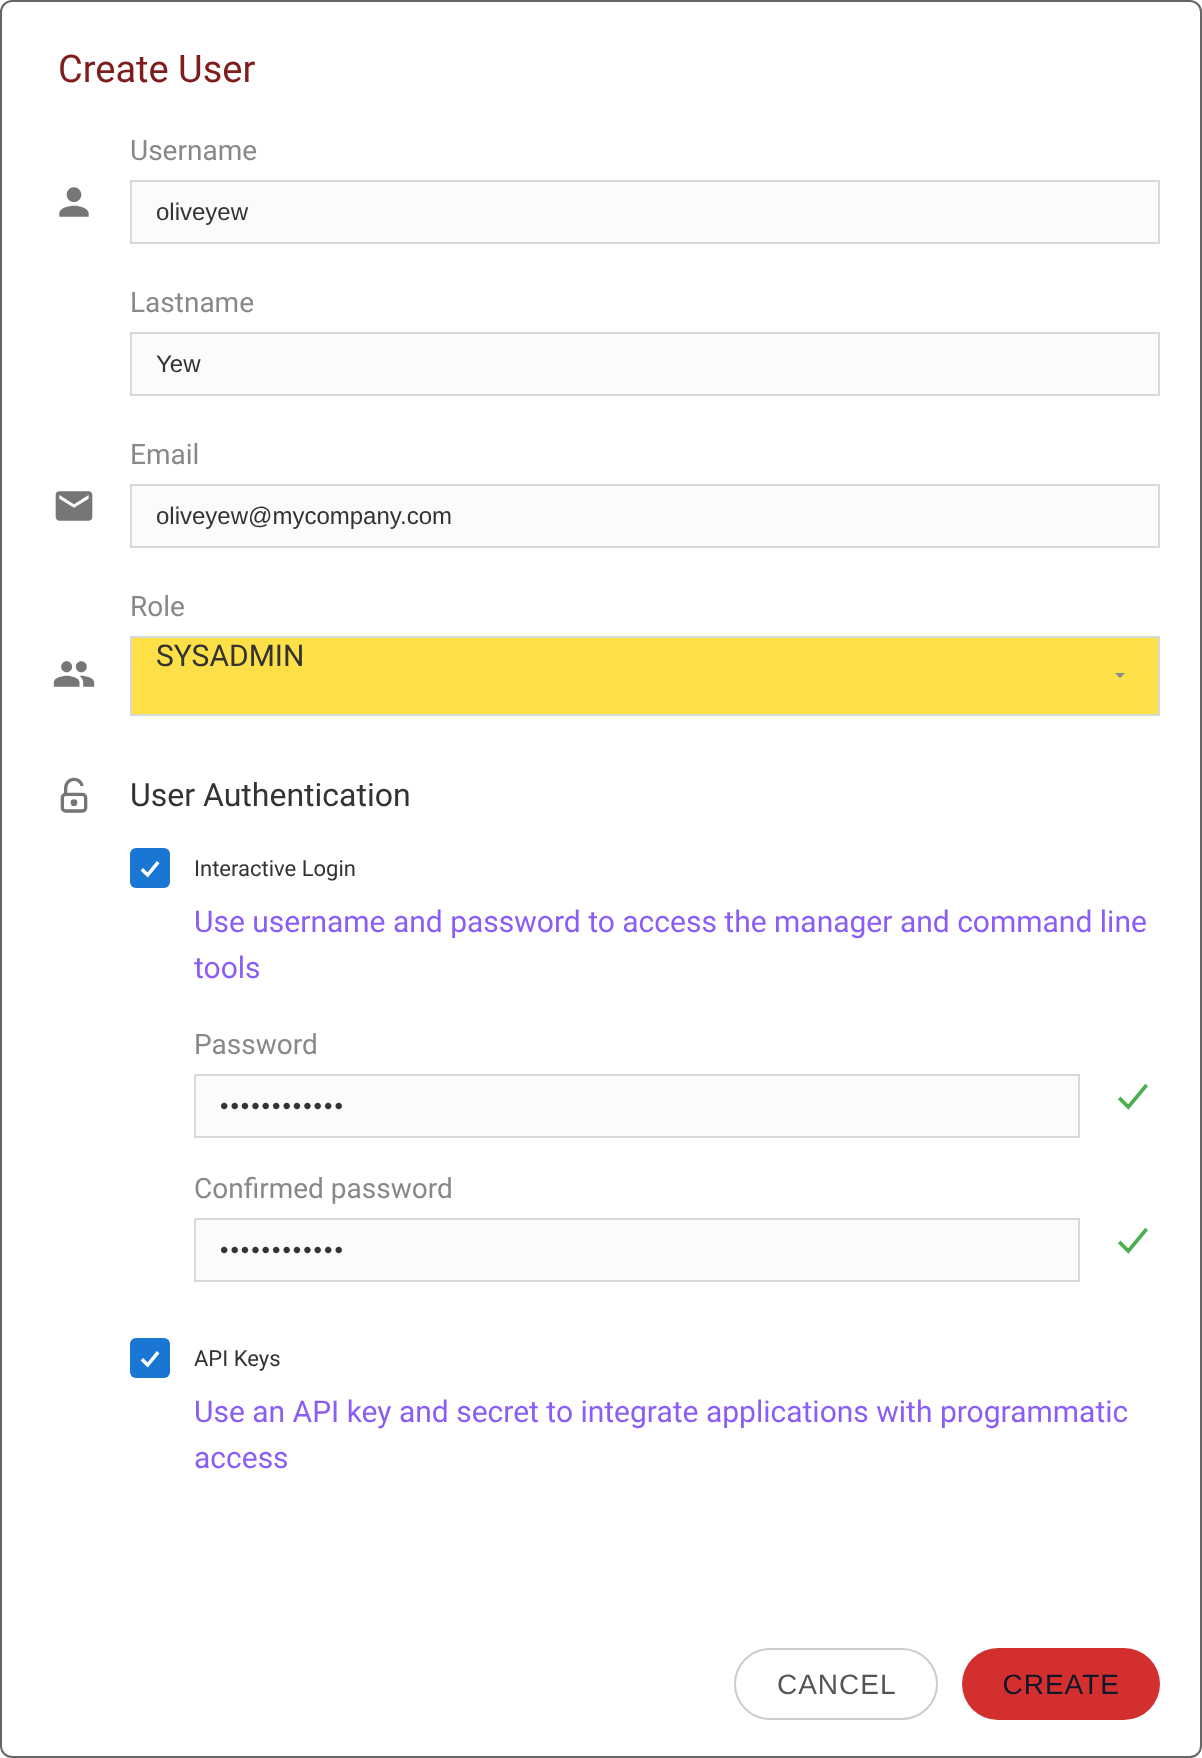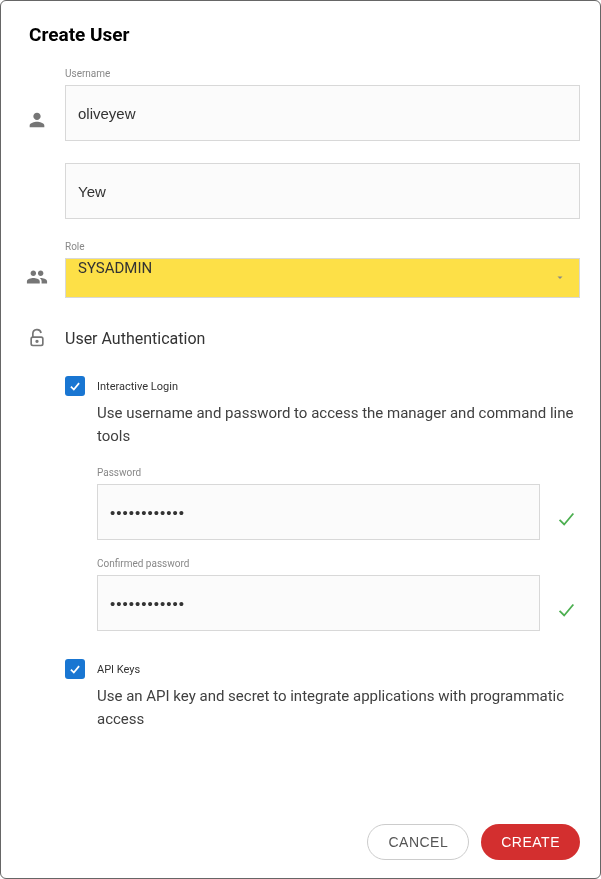--- a/index.html
+++ b/index.html
@@ -17,22 +17,22 @@
       width: 601px;
       height: 879px;
       border: 1px solid #666;
       border-radius: 6px;
       padding: 22px 20px 18px 20px;
       position: relative;
       background: #fff;
     }
     .dialog-title {
       font-size: 19px;
-      font-weight: 700;
-      color: #000000;
+      font-weight: 400;
+      color: #7f1d1d;
       margin-bottom: 22px;
       margin-left: 8px;
     }
     .field-row {
       display: flex;
       align-items: flex-end;
       margin-bottom: 22px;
       gap: 12px;
     }
     .icon-col {
@@ -46,29 +46,29 @@
     }
     .icon-col.empty {
       padding-bottom: 0;
     }
     .field-group {
       flex: 1;
       display: flex;
       flex-direction: column;
     }
     .field-label {
-      font-size: 10px;
+      font-size: 14px;
       color: #888;
       margin-bottom: 6px;
     }
     .text-input {
       width: 100%;
-      height: 56px;
+      height: 32px;
       padding: 0 12px;
-      font-size: 15px;
+      font-size: 12px;
       color: #333;
       border: 1px solid #d8d8d8;
       background: #fbfbfb;
       outline: none;
     }
     .name-row {
       display: flex;
       gap: 60px;
     }
     .name-row .field-group {
@@ -93,24 +93,23 @@
     .select-caret {
       position: absolute;
       right: 14px;
       top: 50%;
       transform: translateY(-50%);
       pointer-events: none;
       color: #888;
     }
     .section-row {
       display: flex;
-      align-items: center;
       gap: 12px;
       margin-top: 30px;
-      margin-bottom: 28px;
+      margin-bottom: 16px;
     }
     .section-title {
       font-size: 16px;
       color: #333;
       font-weight: 400;
     }
     .checkbox-block {
       margin-left: 44px;
       margin-bottom: 20px;
     }
@@ -134,21 +133,21 @@
     .checkbox svg {
       width: 14px;
       height: 14px;
     }
     .checkbox-label {
       font-size: 11px;
       color: #333;
     }
     .checkbox-desc {
       font-size: 15px;
-      color: #404040;
+      color: #8b5cf6;
       margin-left: 32px;
       line-height: 1.5;
       margin-bottom: 16px;
     }
     .password-block {
       margin-left: 76px;
       margin-bottom: 18px;
     }
     .password-row {
       display: flex;
@@ -186,21 +185,21 @@
       border: none;
       outline: none;
     }
     .btn-cancel {
       background: #fff;
       border: 1px solid #ccc;
       color: #555;
     }
     .btn-create {
       background: #d32f2f;
-      color: #ffffff;
+      color: #0f172a;
       margin-top: 24px;
     }
     .pw-dots {
       letter-spacing: 1px;
       font-family: Arial, sans-serif;
     }
   </style>
 </head>
 <body>
 
@@ -216,25 +215,37 @@
     <div class="field-group">
       <label class="field-label">Username</label>
       <input class="text-input" type="text" value="oliveyew" style="">
     </div>
   </div>
 
   <div class="field-row">
     <div class="icon-col empty"></div>
     <div class="name-row" style="flex:1;">
       <div class="field-group">
+        <label class="field-label">Lastname</label>
         <input class="text-input" type="text" value="Yew" style="">
       </div>
     </div>
   </div>
 
+  <div class="field-row">
+    <div class="icon-col">
+      <svg width="22" height="22" viewBox="0 0 24 24" fill="currentColor">
+          <path d="M20 4H4c-1.1 0-2 .9-2 2v12c0 1.1.9 2 2 2h16c1.1 0 2-.9 2-2V6c0-1.1-.9-2-2-2zm0 4l-8 5-8-5V6l8 5 8-5v2z"></path>
+        </svg>
+    </div>
+    <div class="field-group">
+      <label class="field-label">Email</label>
+      <input class="text-input" type="text" value="oliveyew@mycompany.com" style="">
+    </div>
+  </div>
 
   <div class="field-row">
     <div class="icon-col">
       <svg width="22" height="22" viewBox="0 0 24 24" fill="currentColor">
           <path d="M16 11c1.66 0 2.99-1.34 2.99-3S17.66 5 16 5s-3 1.34-3 3 1.34 3 3 3zm-8 0c1.66 0 2.99-1.34 2.99-3S9.66 5 8 5 5 6.34 5 8s1.34 3 3 3zm0 2c-2.33 0-7 1.17-7 3.5V19h14v-2.5C15 14.17 10.33 13 8 13zm8 0c-.29 0-.62.02-.97.05 1.16.84 1.97 1.97 1.97 3.45V19h6v-2.5c0-2.33-4.67-3.5-7-3.5z"></path>
         </svg>
     </div>
     <div class="field-group">
       <label class="field-label">Role</label>
       <div class="select-wrap">

